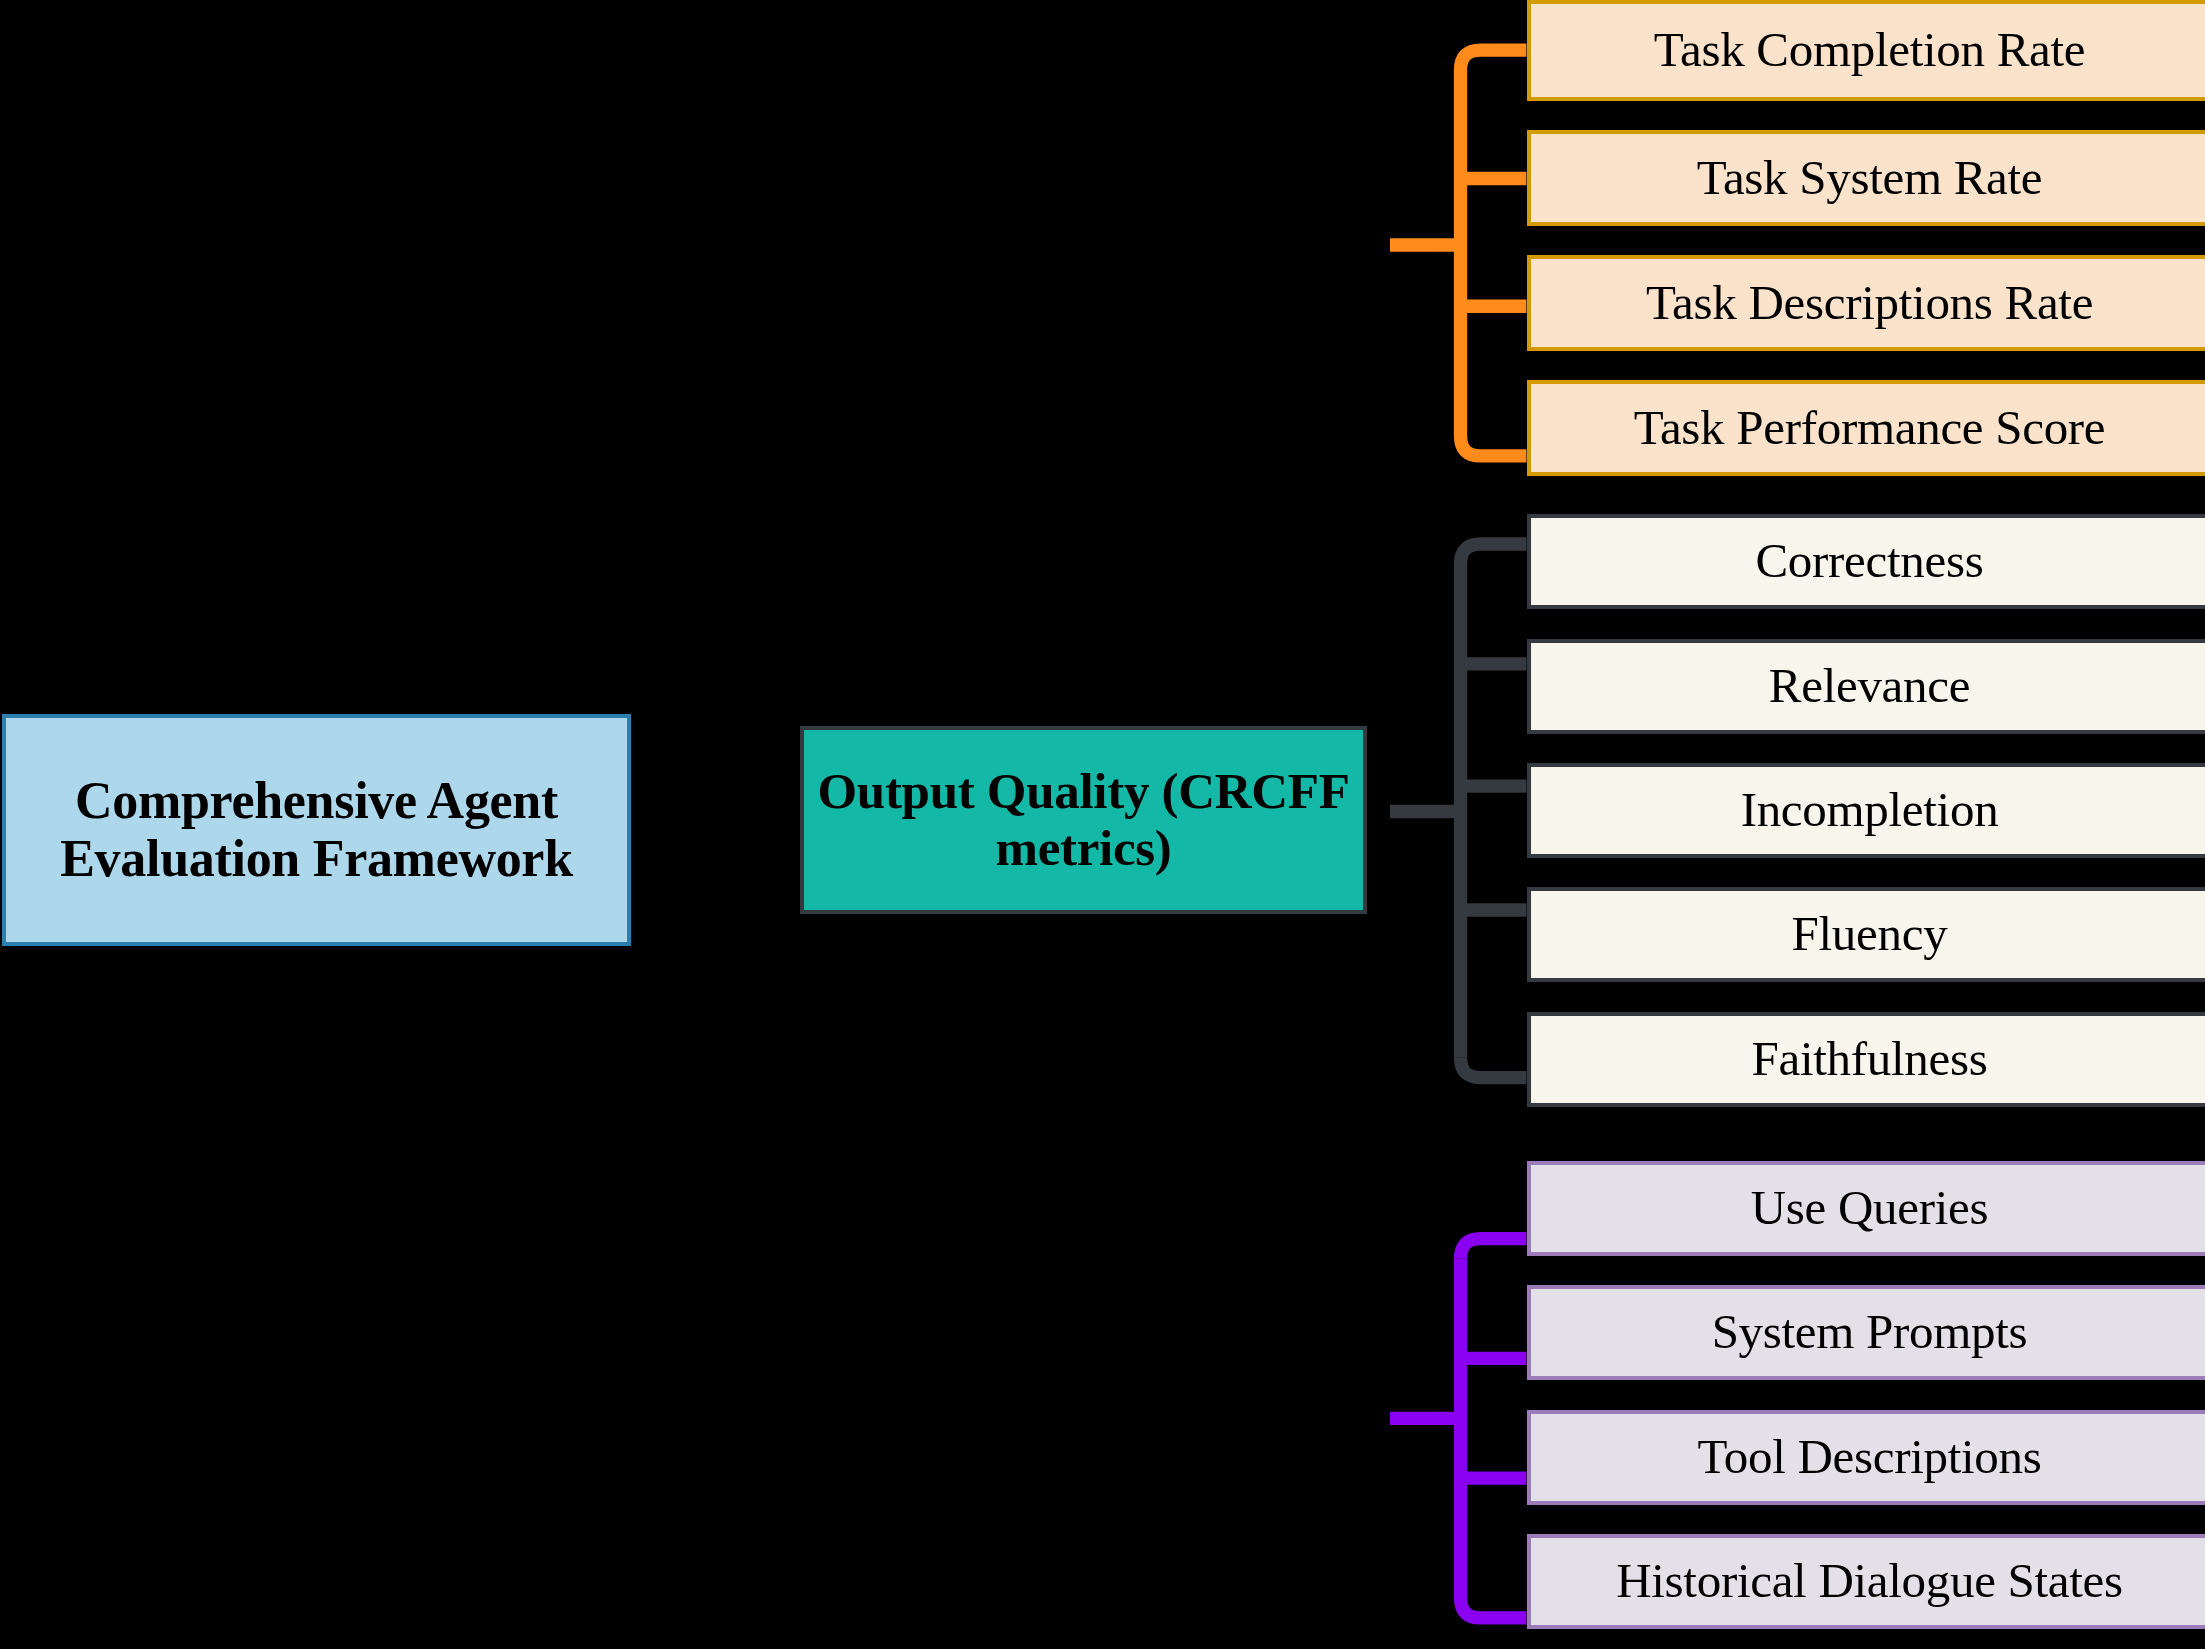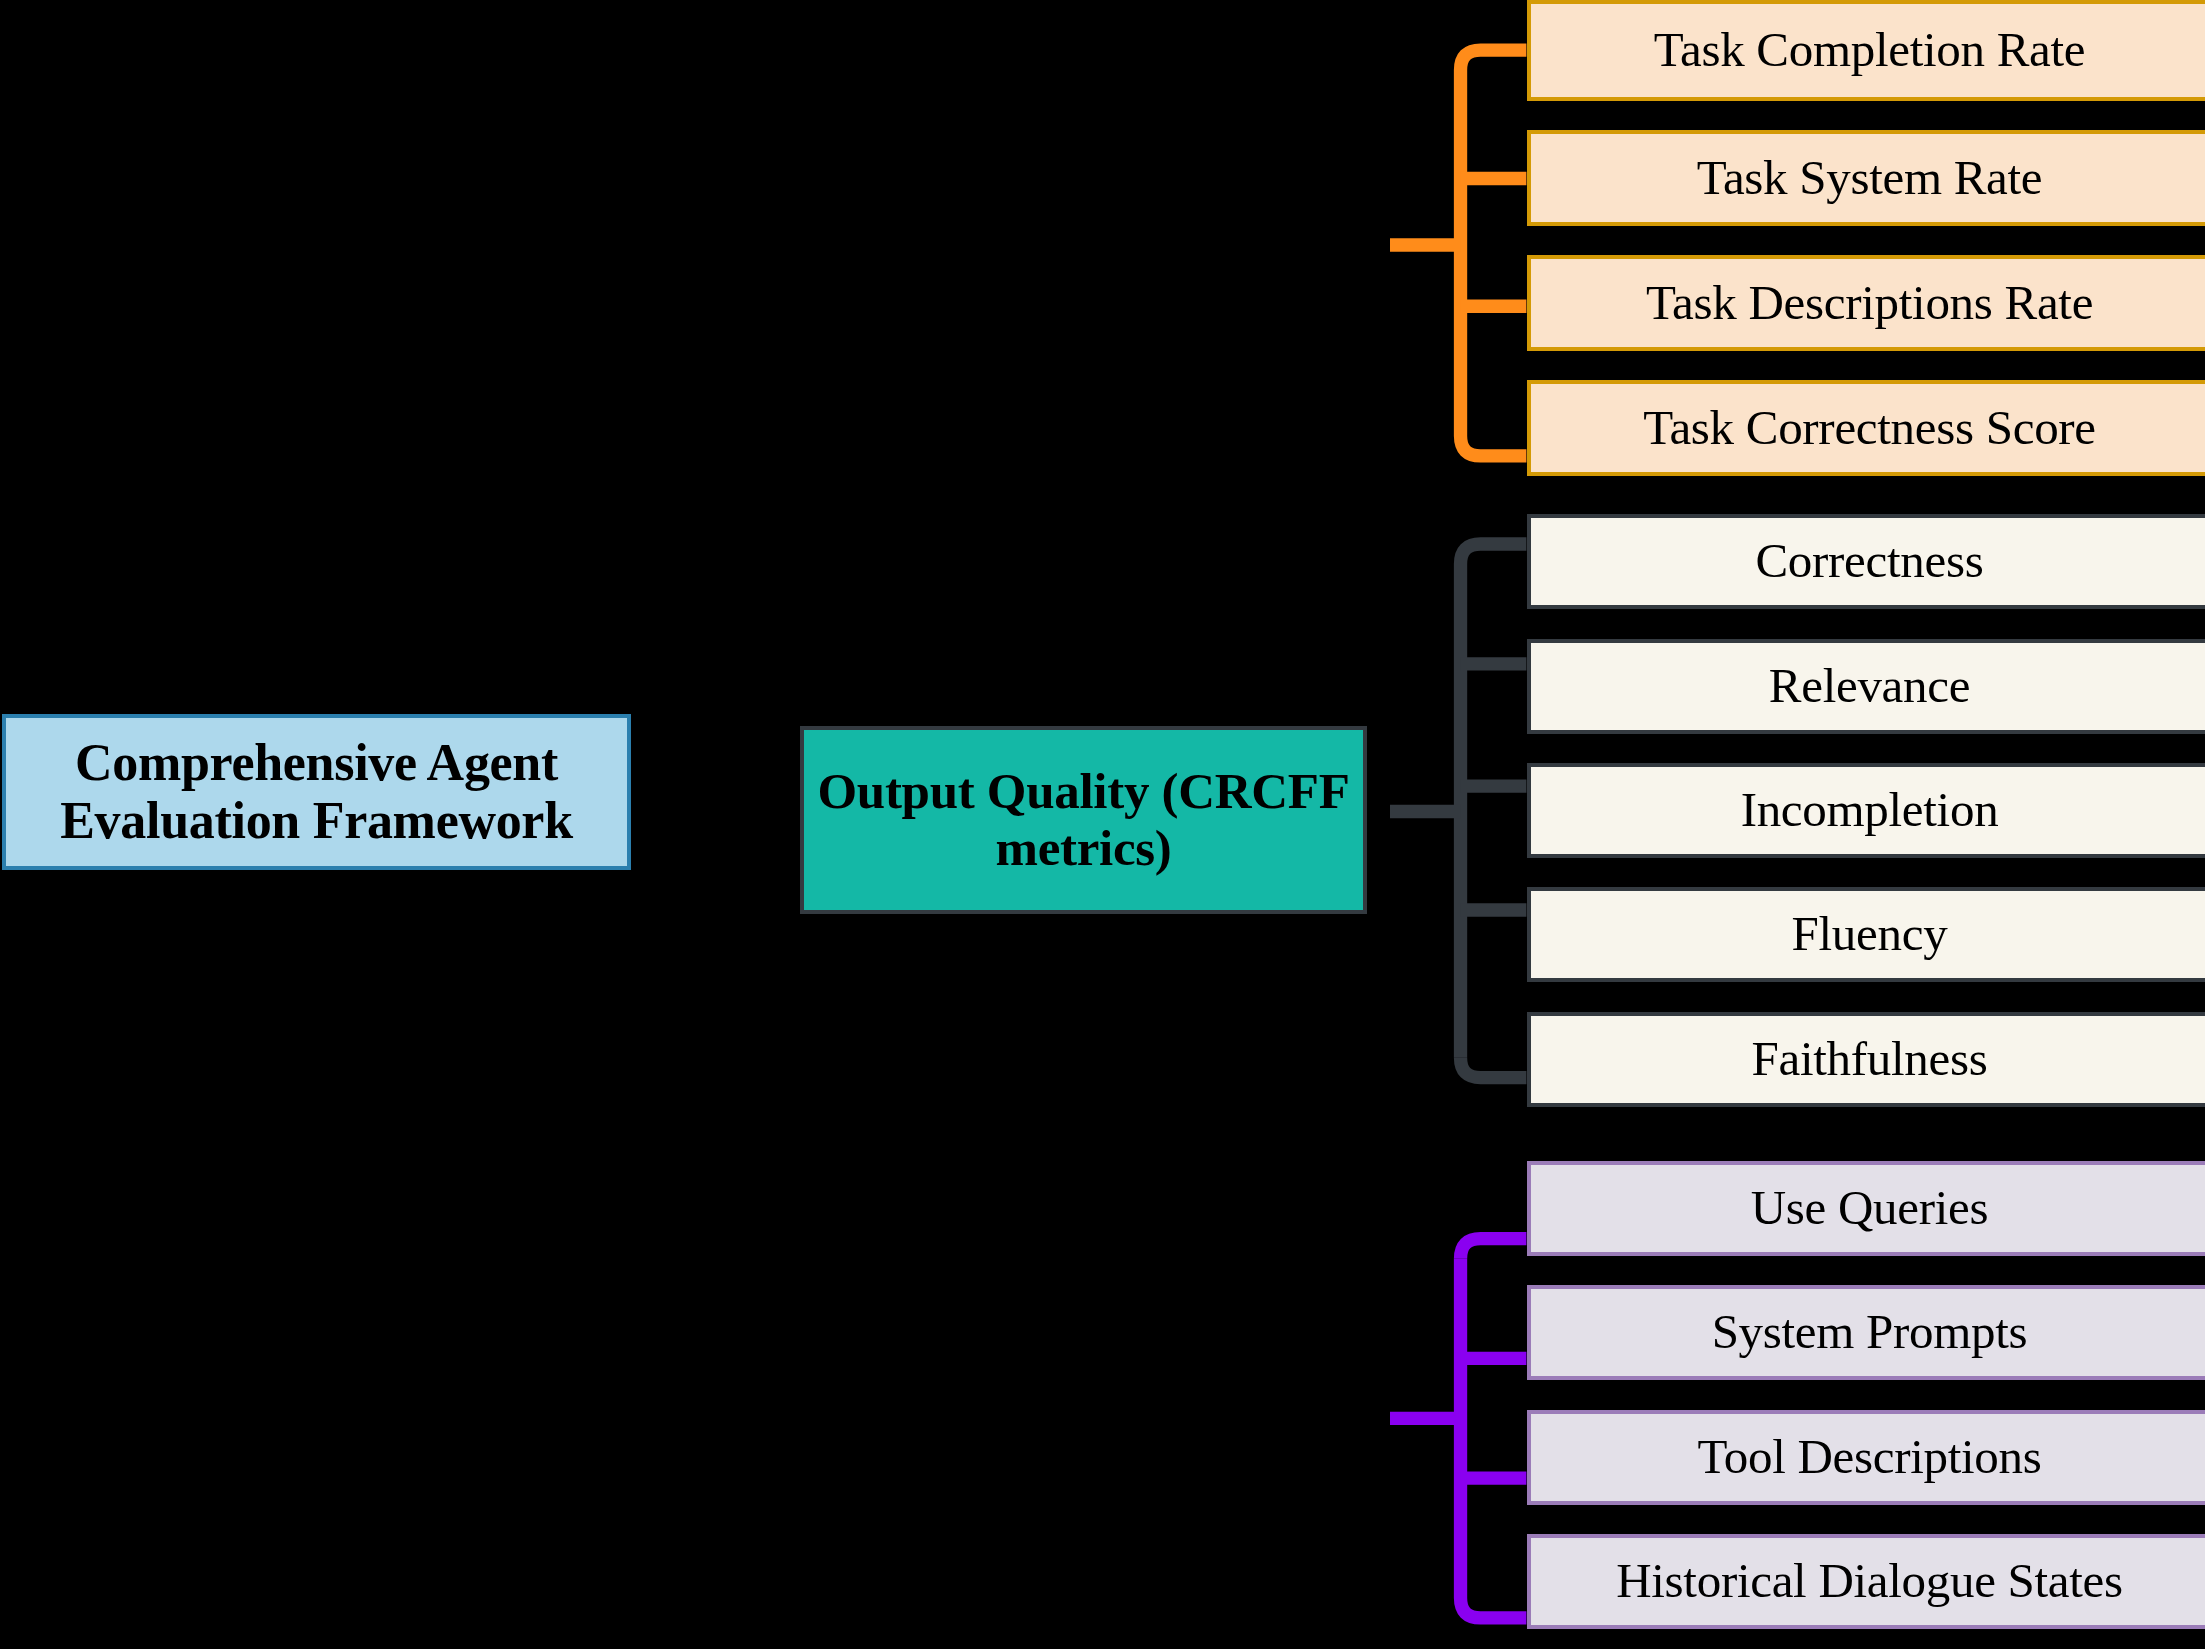--- a/index.html
+++ b/index.html
@@ -27,21 +27,21 @@
     color: #000000;
     line-height: 1.12;
     letter-spacing: -0.3px;
   }
 
   
   .root {
     left: 2px;
     top: 714px;
     width: 629px;
-    height: 156px;
+    height: 232px;
     background: #ADD8EC;
     border: 4.7px solid #2B7FAE;
     font-weight: bold;
     font-size: 52px;
   }
   .root .line { display: block; }
 
   
   .cat {
     font-weight: bold;
@@ -116,21 +116,21 @@
   <div class="node leaf leaf-orange" style="top:0px; height:101px;">
     <span>Task Completion Rate</span>
   </div>
   <div class="node leaf leaf-orange" style="top:130px; height:96px;">
     <span>Task System Rate</span>
   </div>
   <div class="node leaf leaf-orange" style="top:255px; height:96px;">
     <span>Task Descriptions Rate</span>
   </div>
   <div class="node leaf leaf-orange" style="top:380px; height:96px;">
-    <span>Task Correctness Score</span>
+    <span>Task Performance Score</span>
   </div>
 
   <div class="node cat cat-quality">
     <div>
       <span class="line">Output Quality</span>
       <span class="line">(CRCFF metrics)</span>
     </div>
   </div>
 
   <div class="conn" style="left:1390px; top:512px;">

